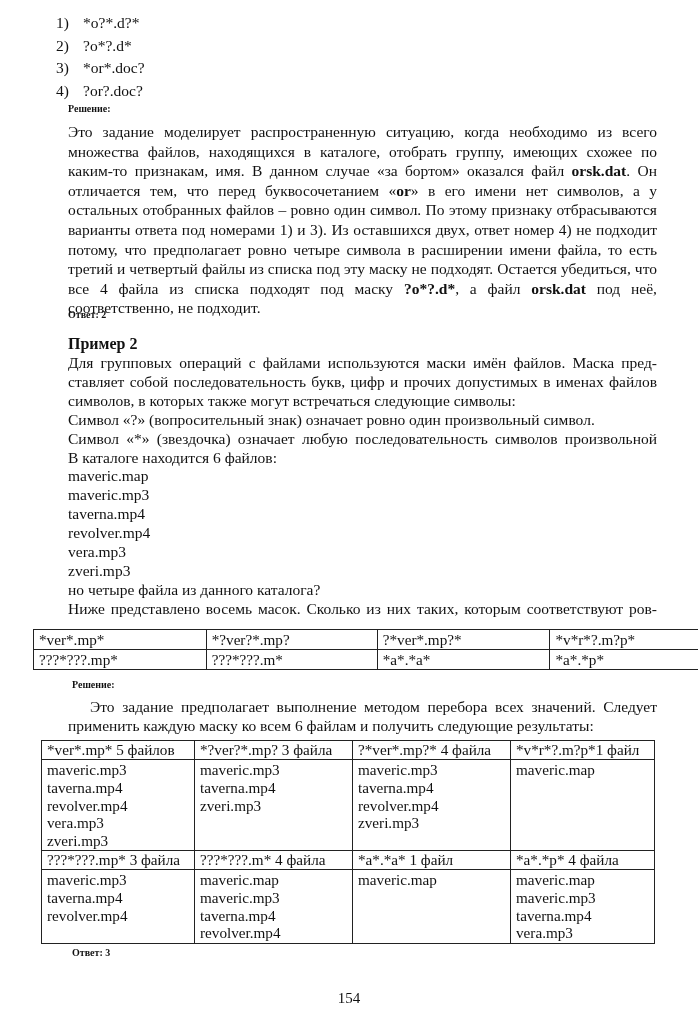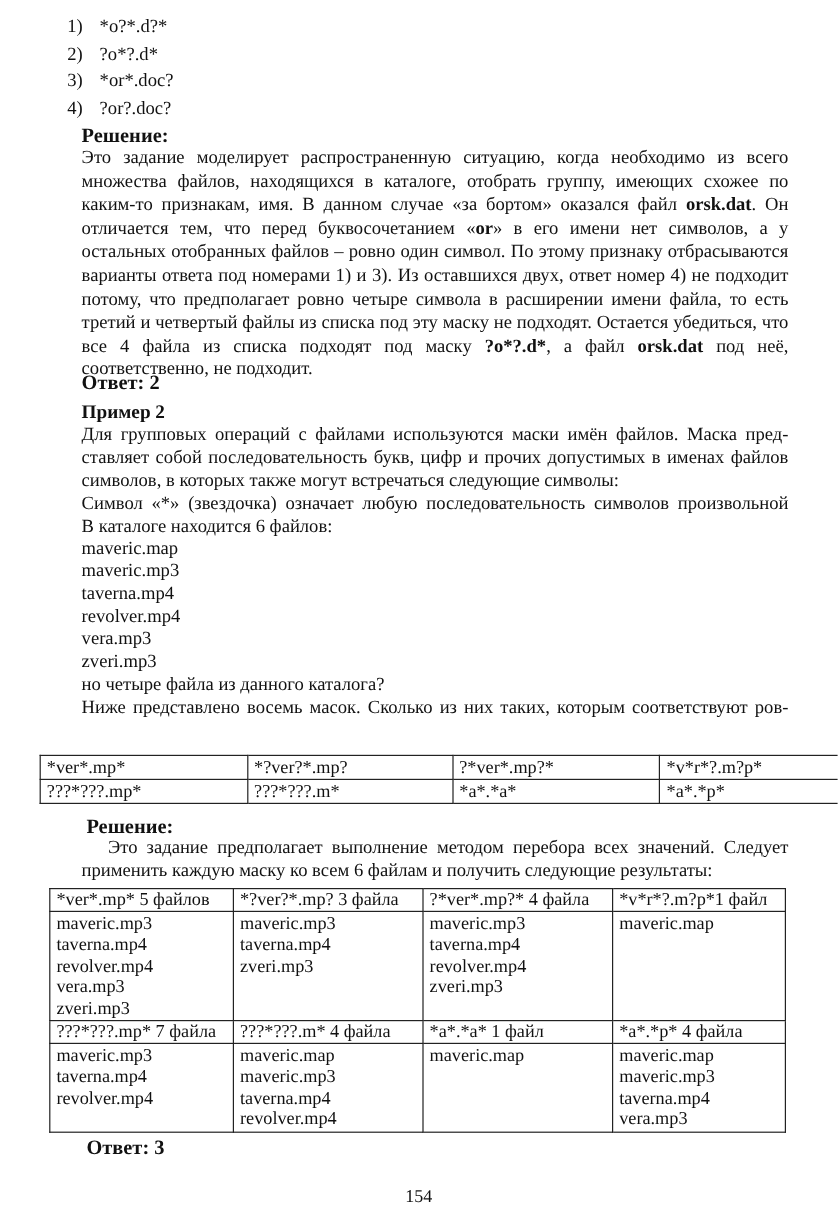--- a/index.html
+++ b/index.html
@@ -5,21 +5,21 @@
   html, body { margin:0; padding:0; }
   body {
     width:698px; height:1024px; background:#ffffff; color:#111;
     font-family:"Liberation Serif", serif; font-size:15.5px;
     position:relative; overflow:hidden;
   }
   .abs { position:absolute; }
   .list { left:56px; top:12px; }
   .list .li { height:22.6px; line-height:22.6px; white-space:nowrap; }
   .list .num { display:inline-block; width:27px; }
-  .h { font-weight:bold; font-size:17px; white-space:nowrap; }
+  .h { font-weight:bold; font-size:10px; white-space:nowrap; }
   .para { left:68px; width:589px; line-height:19.6px; text-align:justify; }
   .para p { margin:0; }
   .para2 { left:68px; width:589px; line-height:18.9px; }
   .para2 .ln { white-space:nowrap; }
   .just { text-align:justify; text-align-last:justify; display:block; }
   b { font-weight:bold; }
   table { border-collapse:collapse; position:absolute; font-size:15.2px; }
   td { border:1.3px solid #222; padding:0 0 0 5px; vertical-align:top; white-space:nowrap; }
   .t1 { left:33px; top:629px; width:692px; }
   .t1 td { height:19px; line-height:19px; }
@@ -45,20 +45,21 @@
   <p><span>Это задание моделирует распространенную ситуацию, когда необходимо из всего множества файлов, находящихся в каталоге, отобрать группу, имеющих схожее по каким-то признакам, имя. В данном случае «за бортом» оказался файл </span><b>orsk.dat</b><span>. Он отличается тем, что перед буквосочетанием «</span><b>or</b><span>» в его имени нет символов, а у остальных отобранных файлов – ровно один символ. По этому признаку отбрасываются варианты ответа под номерами 1) и 3). Из оставшихся двух, ответ номер 4) не подходит потому, что предполагает ровно четыре символа в расширении имени файла, то есть третий и четвертый файлы из списка под эту маску не подходят. Остается убедиться, что все 4 файла из списка подходят под маску </span><b>?o*?.d*</b><span>, а файл </span><b>orsk.dat</b><span> под неё, соответственно, не подходит.</span></p>
 </div>
 
 <div class="abs h" style="left:68px; top:309px;">Ответ: 2</div>
 
 <div class="abs h" style="left:68px; top:335px; font-size:16px;">Пример 2</div>
 <div class="abs para2" style="top:354px;">
   <div class="ln just">Для групповых операций с файлами используются маски имён файлов. Маска пред-</div>
   <div class="ln just">ставляет собой последовательность букв, цифр и прочих допустимых в именах файлов</div>
   <div class="ln">символов, в которых также могут встречаться следующие символы:</div>
+  <div class="ln">Символ «?» (вопросительный знак) означает ровно один произвольный символ.</div>
   <div class="ln just">Символ «*» (звездочка) означает любую последовательность символов произвольной</div>
   <div class="ln">В каталоге находится 6 файлов:</div>
   <div class="ln">maveric.map</div>
   <div class="ln">maveric.mp3</div>
   <div class="ln">taverna.mp4</div>
   <div class="ln">revolver.mp4</div>
   <div class="ln">vera.mp3</div>
   <div class="ln">zveri.mp3</div>
   <div class="ln">но четыре файла из данного каталога?</div>
   <div class="ln just">Ниже представлено восемь масок. Сколько из них таких, которым соответствуют ров-</div>
@@ -104,21 +105,21 @@
     <td class="bd" style="white-space:pre-line;">maveric.mp3
 taverna.mp4
 zveri.mp3</td>
     <td class="bd" style="white-space:pre-line;">maveric.mp3
 taverna.mp4
 revolver.mp4
 zveri.mp3</td>
     <td class="bd" style="white-space:pre-line;">maveric.map</td>
   </tr>
   <tr>
-    <td class="hd">???*???.mp* 7 файла</td>
+    <td class="hd">???*???.mp* 3 файла</td>
     <td class="hd">???*???.m* 4 файла</td>
     <td class="hd">*a*.*a* 1 файл</td>
     <td class="hd">*a*.*p* 4 файла</td>
   </tr>
   <tr class="r2">
     <td class="bd" style="white-space:pre-line;">maveric.mp3
 taverna.mp4
 revolver.mp4</td>
     <td class="bd" style="white-space:pre-line;">maveric.map
 maveric.mp3

